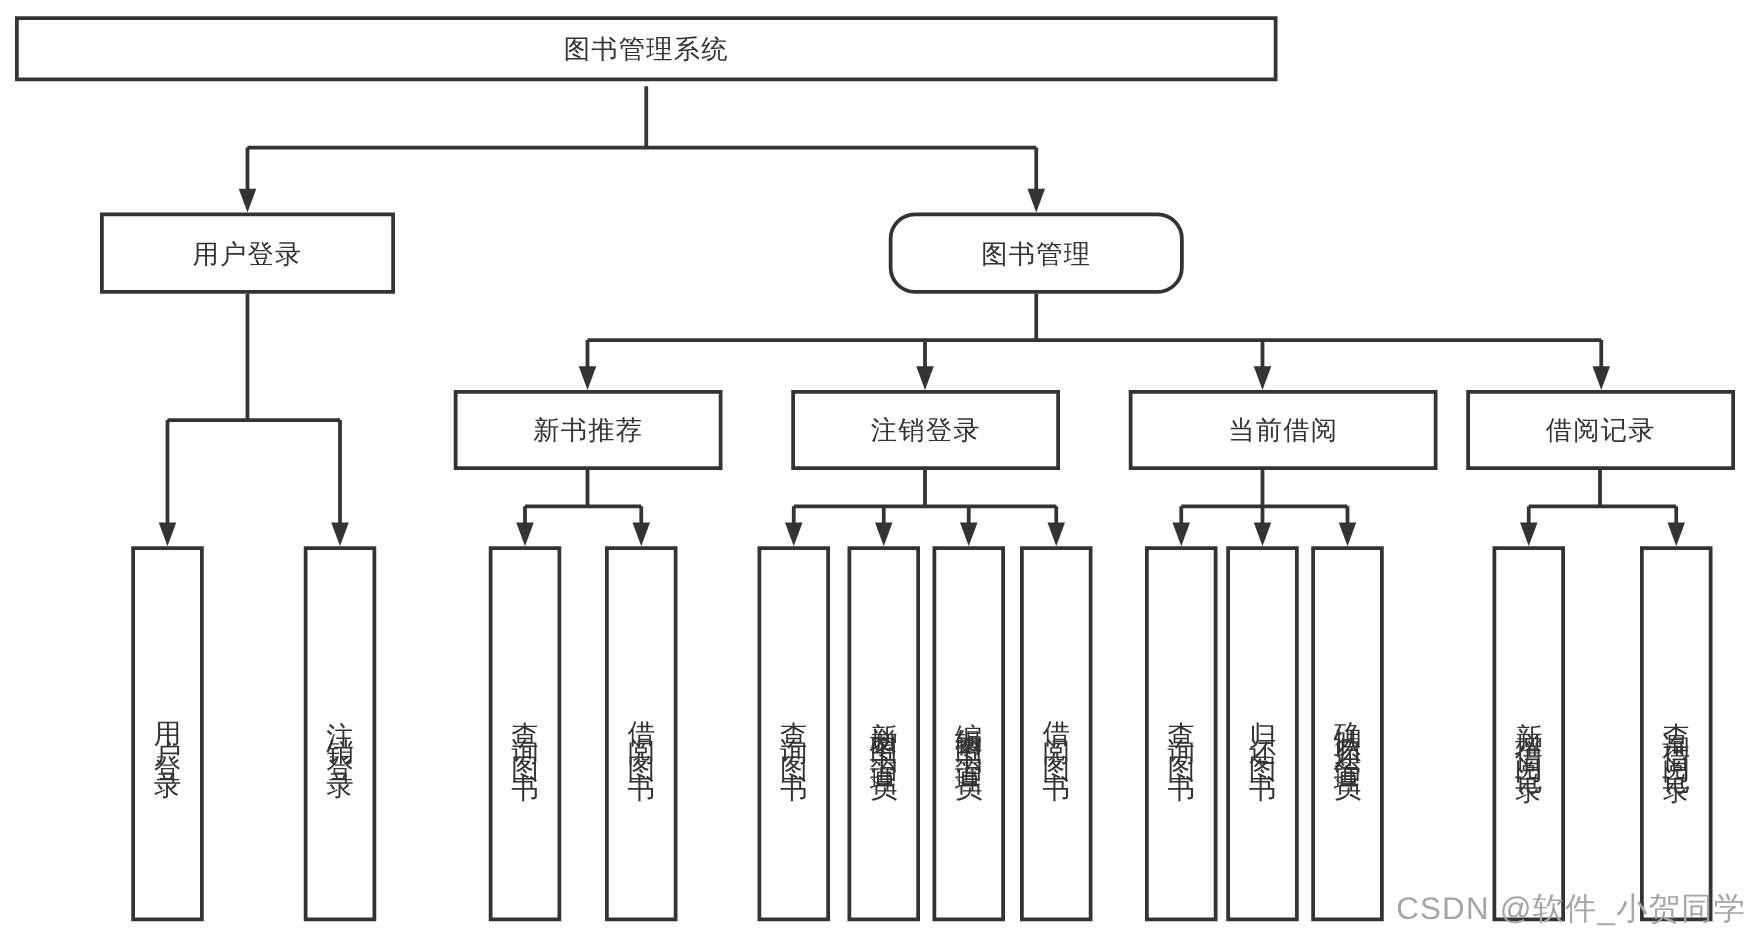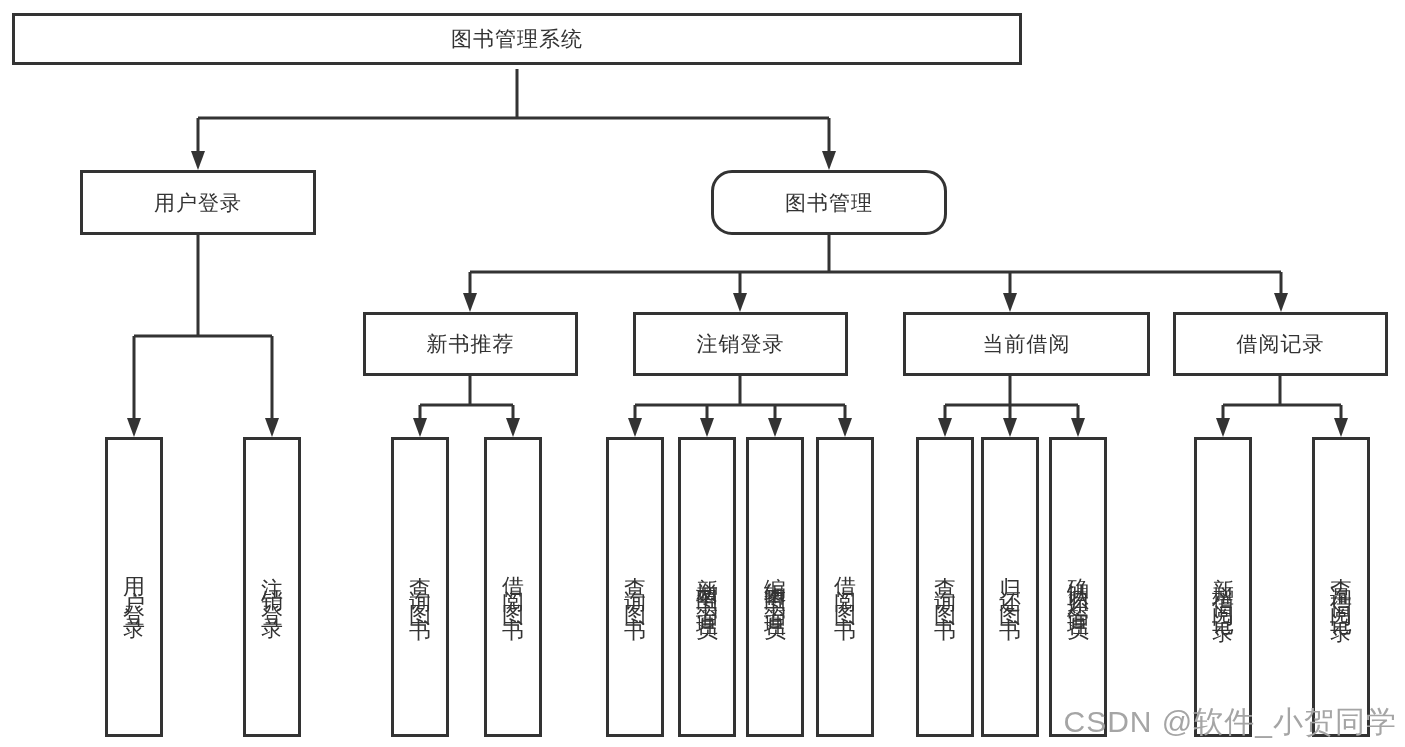--- a/index.html
+++ b/index.html
@@ -37,21 +37,21 @@
     font-size: 22px;
   }
   .ls-4 { letter-spacing: 14px; }
   .ls-6 { letter-spacing: 9px; }
   .ls-9 { letter-spacing: 6px; }
   #watermark {
     position: absolute;
     right: 8px;
     bottom: 4px;
     z-index: 5;
-    font-size: 30px;
+    font-size: 25px;
     color: #a5a5a5;
     letter-spacing: 1px;
   }
   path.edge { stroke: #333333; stroke-width: 3; fill: none; }
   polygon.arrow { fill: #333333; stroke: none; }
 </style>
 </head>
 <body>
 
 <div id="stage">

